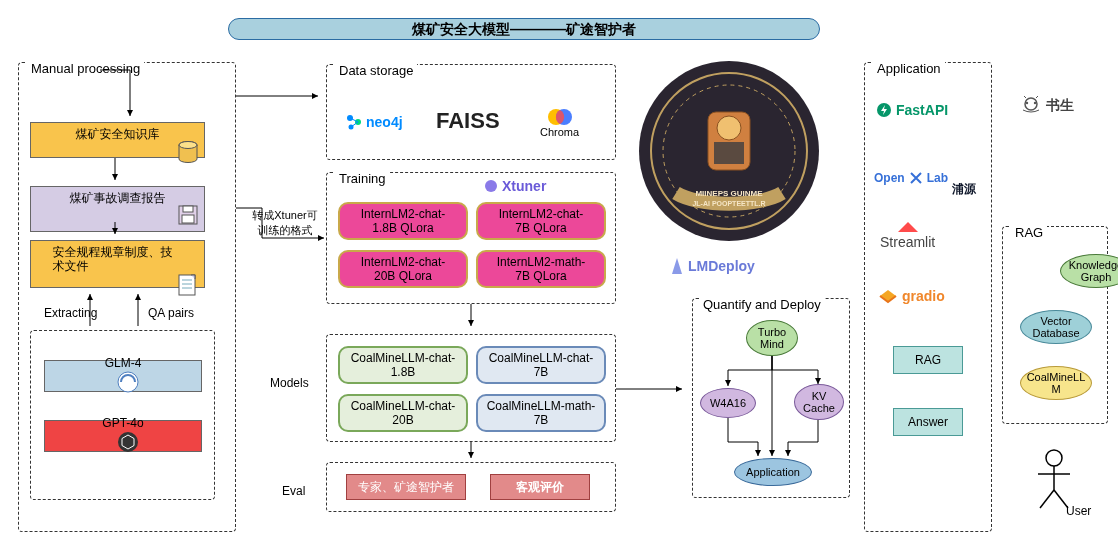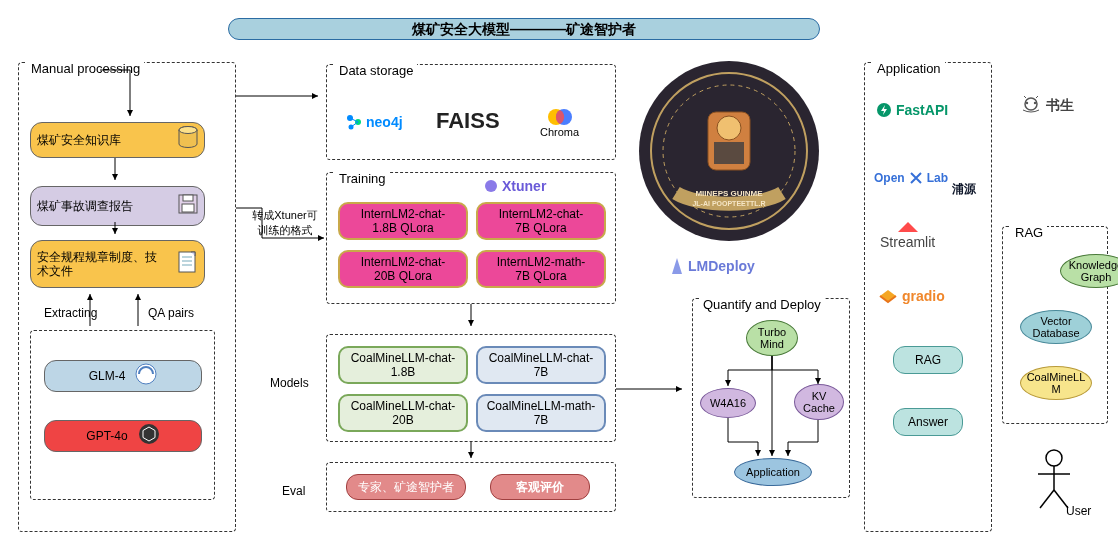--- a/index.html
+++ b/index.html
@@ -1,21 +1,21 @@
 <!DOCTYPE html>
 <html><head>
   <meta charset="utf-8">
   <style>
     * { box-sizing: border-box; margin: 0; padding: 0; }
     body { font-family: Arial, "Microsoft YaHei", sans-serif; font-size: 13px; width: 1118px; height: 558px; position: relative; background: #fff; }
     .title-banner { position: absolute; left: 228px; top: 18px; width: 592px; height: 22px; background: #a9d0de; border: 1px solid #2b6ca3; border-radius: 11px; text-align: center; line-height: 20px; font-weight: bold; font-size: 14px; }
     .section { position: absolute; border: 1px dashed #333; border-radius: 4px; }
     .section-title { position: absolute; top: -2px; left: 8px; background: #fff; padding: 0 4px; font-size: 13px; }
     .box { position: absolute; border: 1px solid #666; border-radius: 6px; display: flex; align-items: center; justify-content: center; text-align: center; padding: 4px 6px; font-size: 12px; line-height: 1.2; }
-    .pill { border-radius: 12px; }
+    .pill { border-radius: 0; flex-direction: column; }
     .orange { background: #f9c44c; }
     .purple { background: #d5cce4; }
     .blue-pill { background: #bdd6e6; }
     .green-pill { background: #ef4444; }
     .red-pill { background: #e28a8a; border-color: #a04040; color: #fff; }
     .teal-pill { background: #bce3e0; border-color: #4a9a96; }
     .oval { border-radius: 50%; display: flex; align-items: center; justify-content: center; font-size: 11px; text-align: center; line-height: 1.1; }
     .oval-green { background: #b9e0a6; border: 1px solid #4a7a3a; }
     .oval-purple { background: #d1b8e0; border: 1px solid #7a5a9a; }
     .oval-blue { background: #9cc5e0; border: 1px solid #3a6a9a; }
@@ -43,21 +43,21 @@
 <div class="box pill orange" style="left:30px; top:122px; width:175px; height:36px; justify-content:flex-start;">
   <span>煤矿安全知识库</span>
   <span class="icon" style="margin-left:auto;">
     <svg width="20" height="24" viewBox="0 0 20 24">
         <ellipse cx="10" cy="4" rx="9" ry="3.5" fill="#f0a030" stroke="#555"></ellipse>
         <path d="M1 4 v14 a9 3.5 0 0 0 18 0 V4" fill="#f0c050" stroke="#555"></path>
         <ellipse cx="10" cy="4" rx="9" ry="3.5" fill="#fce08a" stroke="#555"></ellipse>
       </svg>
   </span>
 </div>
-<div class="box pill purple" style="left:30px; top:186px; width:175px; height:40px; justify-content:flex-start;">
+<div class="box pill purple" style="left:30px; top:186px; width:175px; height:46px; justify-content:flex-start;">
   <span>煤矿事故调查报告</span>
   <span class="icon" style="margin-left:auto;">
     <svg width="20" height="20" viewBox="0 0 20 20">
         <rect x="1" y="1" width="18" height="18" fill="#e0d0e8" stroke="#555"></rect>
         <rect x="5" y="1" width="10" height="6" fill="#fff" stroke="#555"></rect>
         <rect x="4" y="10" width="12" height="8" fill="#fff" stroke="#555"></rect>
       </svg>
   </span>
 </div>
 <div class="box pill orange" style="left:30px; top:240px; width:175px; height:48px; justify-content:flex-start; text-align:left;">

